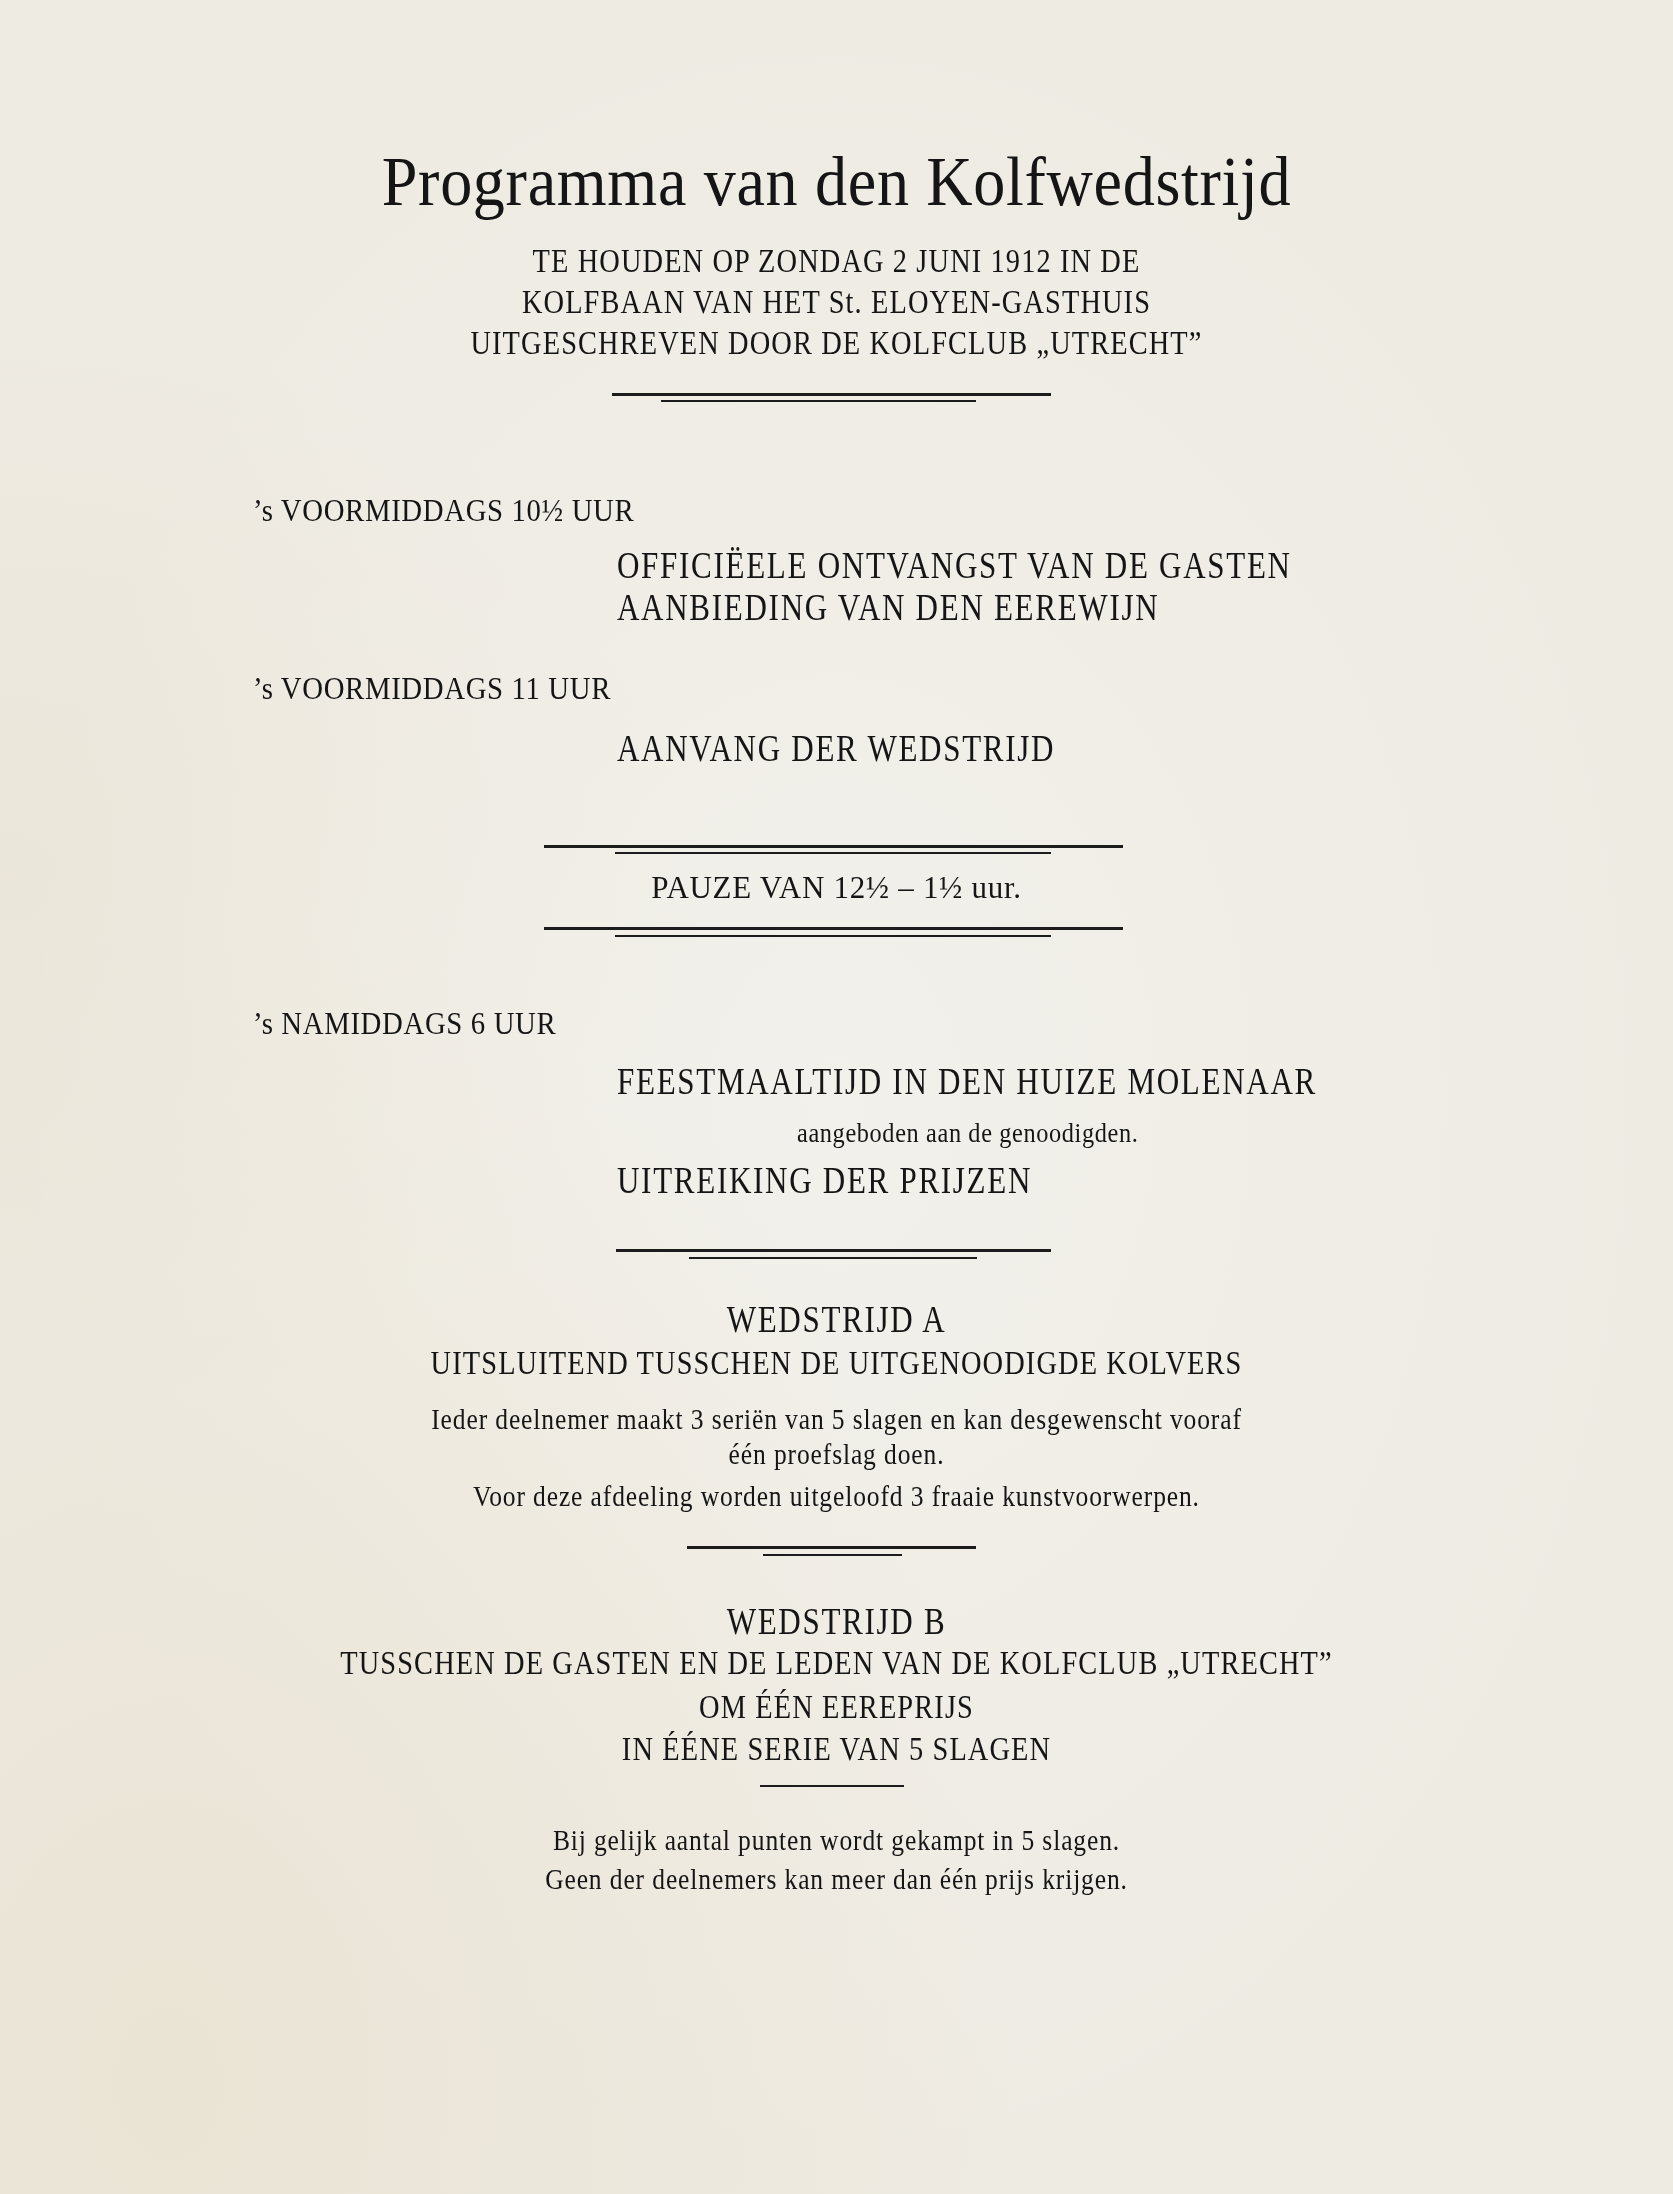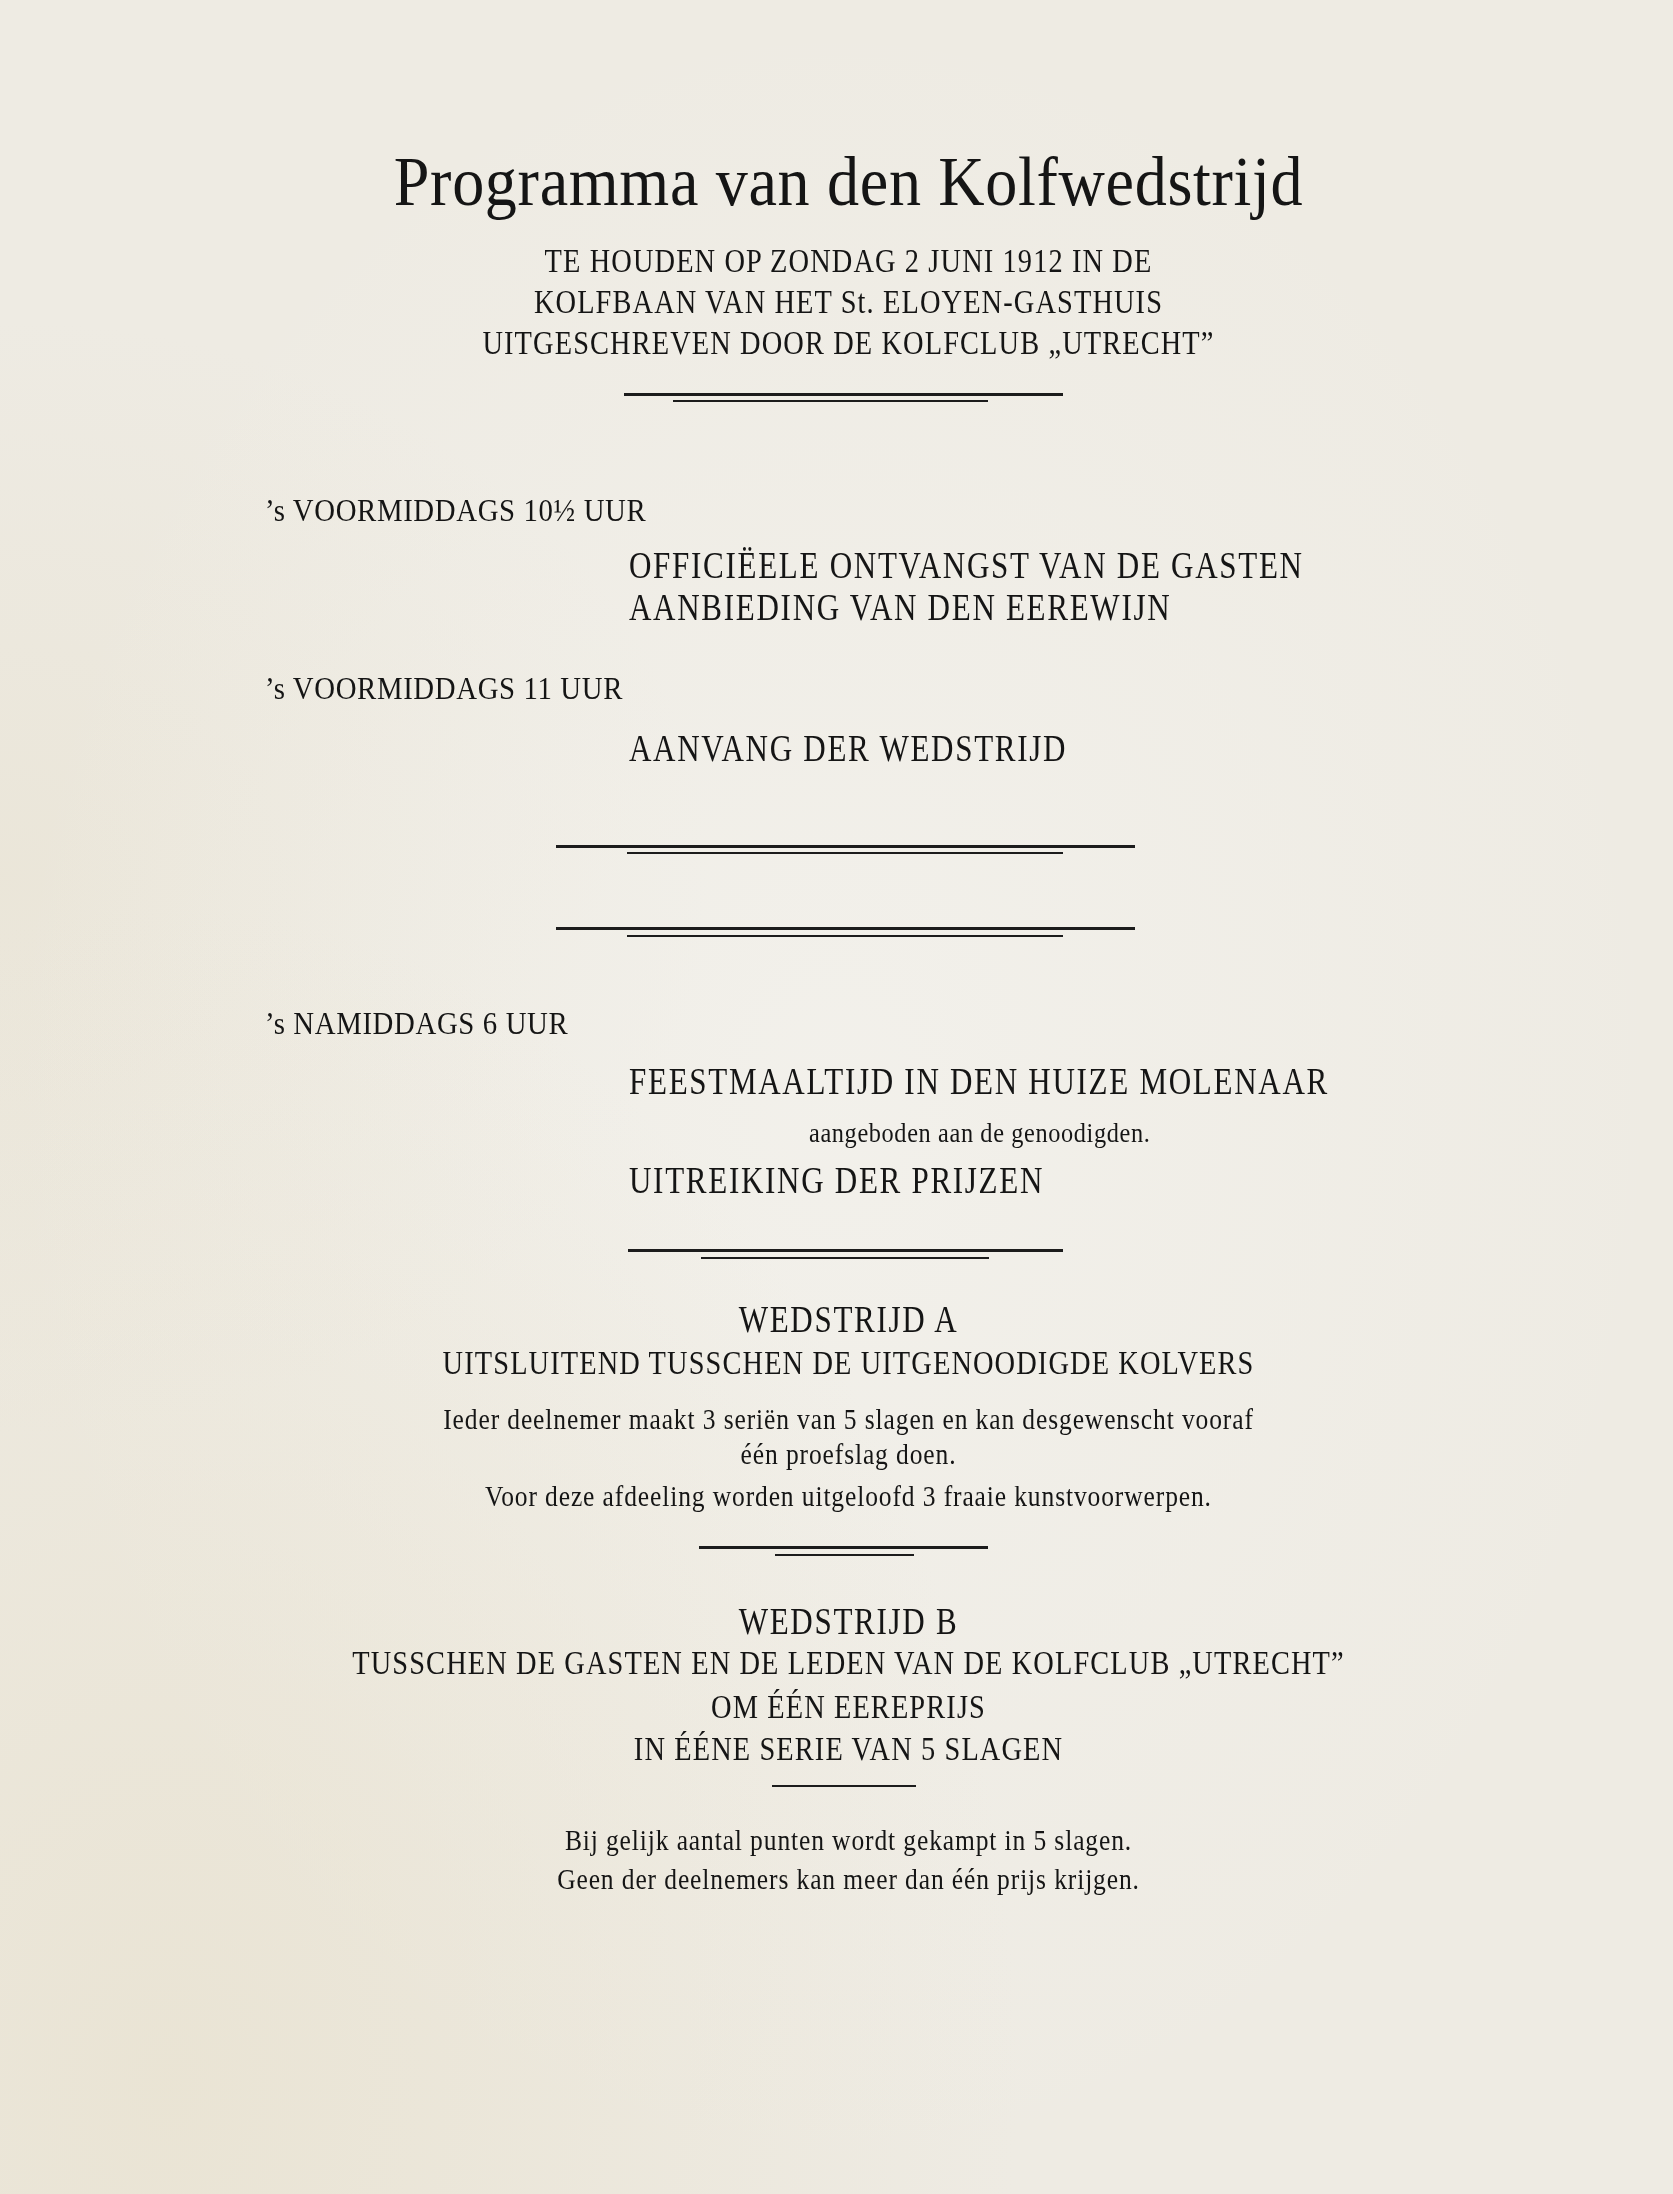--- a/index.html
+++ b/index.html
@@ -6,21 +6,21 @@
   body {
     width: 1673px; height: 2194px; position: relative; overflow: hidden;
     background: #eeebe3;
     background-image:
       radial-gradient(ellipse at 10% 95%, rgba(230,222,200,0.55), rgba(0,0,0,0) 40%),
       radial-gradient(ellipse at 50% 50%, rgba(245,244,240,0.6), rgba(0,0,0,0) 70%),
       radial-gradient(ellipse at 0% 40%, rgba(228,220,198,0.35), rgba(0,0,0,0) 30%);
     font-family: "Liberation Serif", "DejaVu Serif", serif;
     color: #151515;
   }
-  .page { position: absolute; inset: 0; margin-left: 12px; }
+  .page { position: absolute; inset: 0; }
   .txt { position: absolute; white-space: nowrap; line-height: 1; }
   .center { left: 0; width: 1673px; text-align: center; }
   .title {
     font-size: 69px; top: 148px; letter-spacing: 0.7px;
     transform: scaleX(0.93); transform-origin: 50% 50%;
   }
   .caps { font-size: 33px; letter-spacing: 1.3px; transform: scaleX(0.86); }
   .caps.center { transform-origin: 50% 50%; }
   .caps.left { transform-origin: 0 50%; }
   .caps.big { font-size: 37px; letter-spacing: 2px; transform: scaleX(0.84); }
@@ -48,20 +48,21 @@
 
   <div class="txt time" style="top:494px;">’s VOORMIDDAGS 10½ UUR</div>
   <div class="txt caps big left act" style="top:547px;">OFFICIËELE ONTVANGST VAN DE GASTEN</div>
   <div class="txt caps big left act" style="top:589px;">AANBIEDING VAN DEN EEREWIJN</div>
 
   <div class="txt time" style="top:672px;">’s VOORMIDDAGS 11 UUR</div>
   <div class="txt caps big left act" style="top:730px;">AANVANG DER WEDSTRIJD</div>
 
   <div class="rule long" style="left:544px; width:579px; top:845px;"></div>
   <div class="rule short" style="left:615px; width:436px; top:852px;"></div>
+  <div class="txt center pauze" style="top:872px;">PAUZE VAN 12½ – 1½ uur.</div>
   <div class="rule long" style="left:544px; width:579px; top:927px;"></div>
   <div class="rule short" style="left:615px; width:436px; top:935px;"></div>
 
   <div class="txt time" style="top:1007px;">’s NAMIDDAGS 6 UUR</div>
   <div class="txt caps big left act" style="top:1063px;">FEESTMAALTIJD IN DEN HUIZE MOLENAAR</div>
   <div class="txt" style="top:1120px; left:797px; font-size:27px; letter-spacing:0.7px; transform:scaleX(0.9); transform-origin:0 50%;">aangeboden aan de genoodigden.</div>
   <div class="txt caps big left act" style="top:1162px;">UITREIKING DER PRIJZEN</div>
 
   <div class="rule long" style="left:616px; width:435px; top:1249px;"></div>
   <div class="rule short" style="left:689px; width:288px; top:1257px;"></div>

